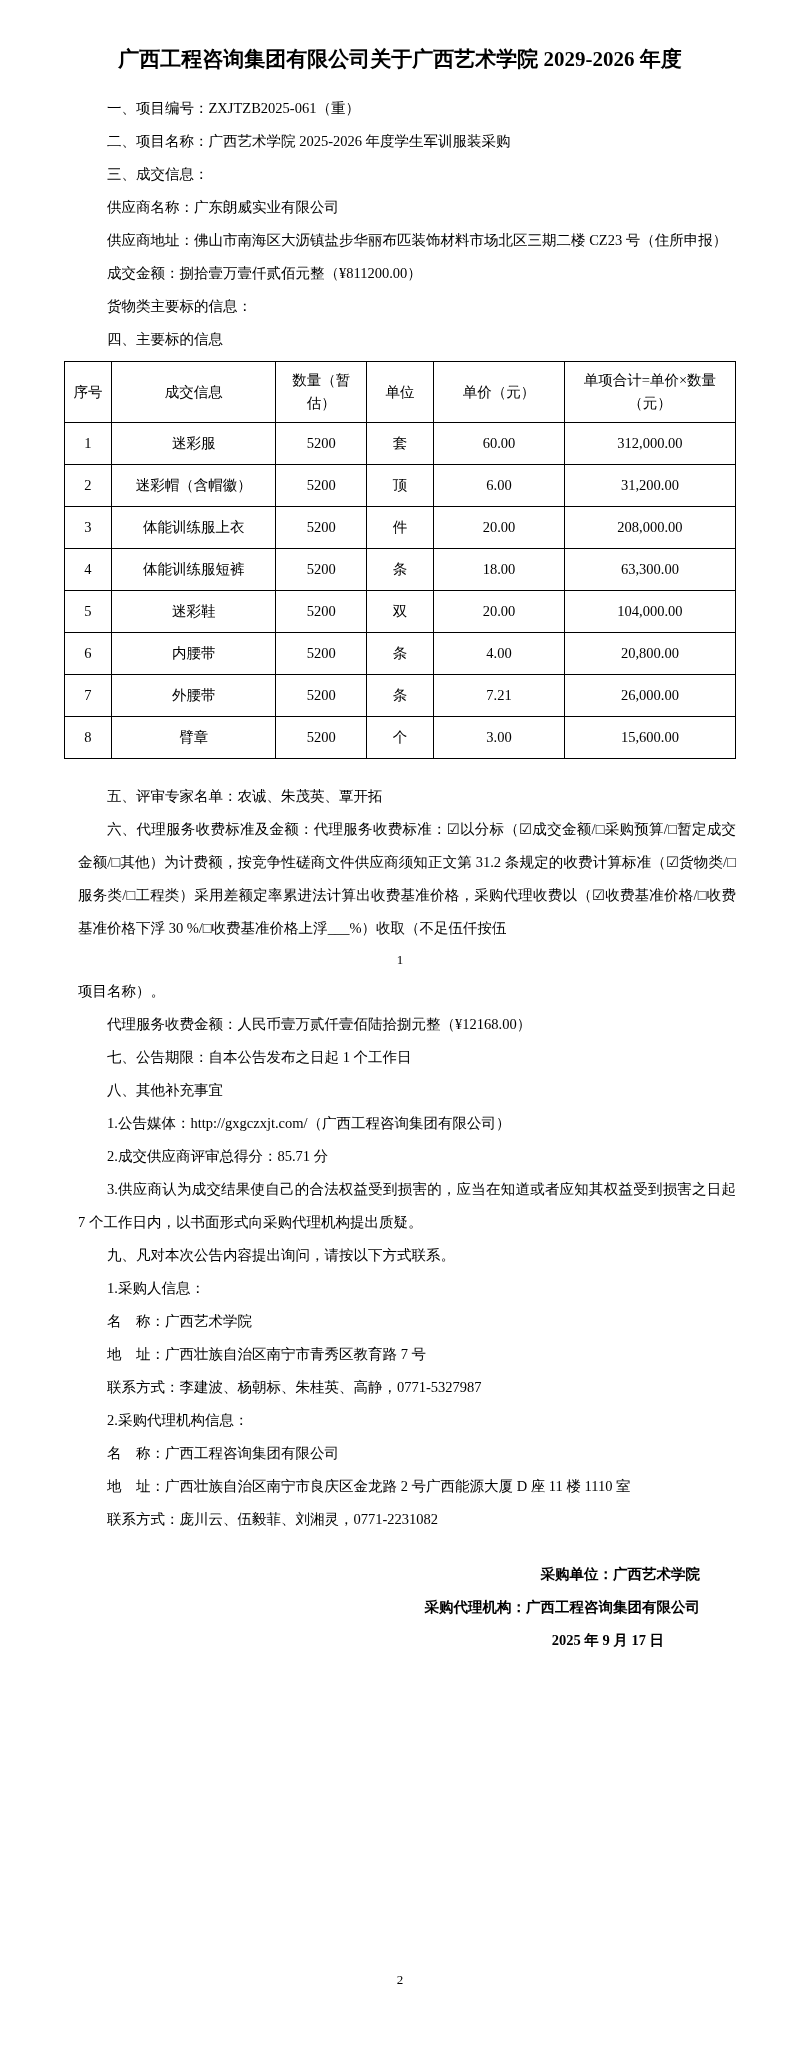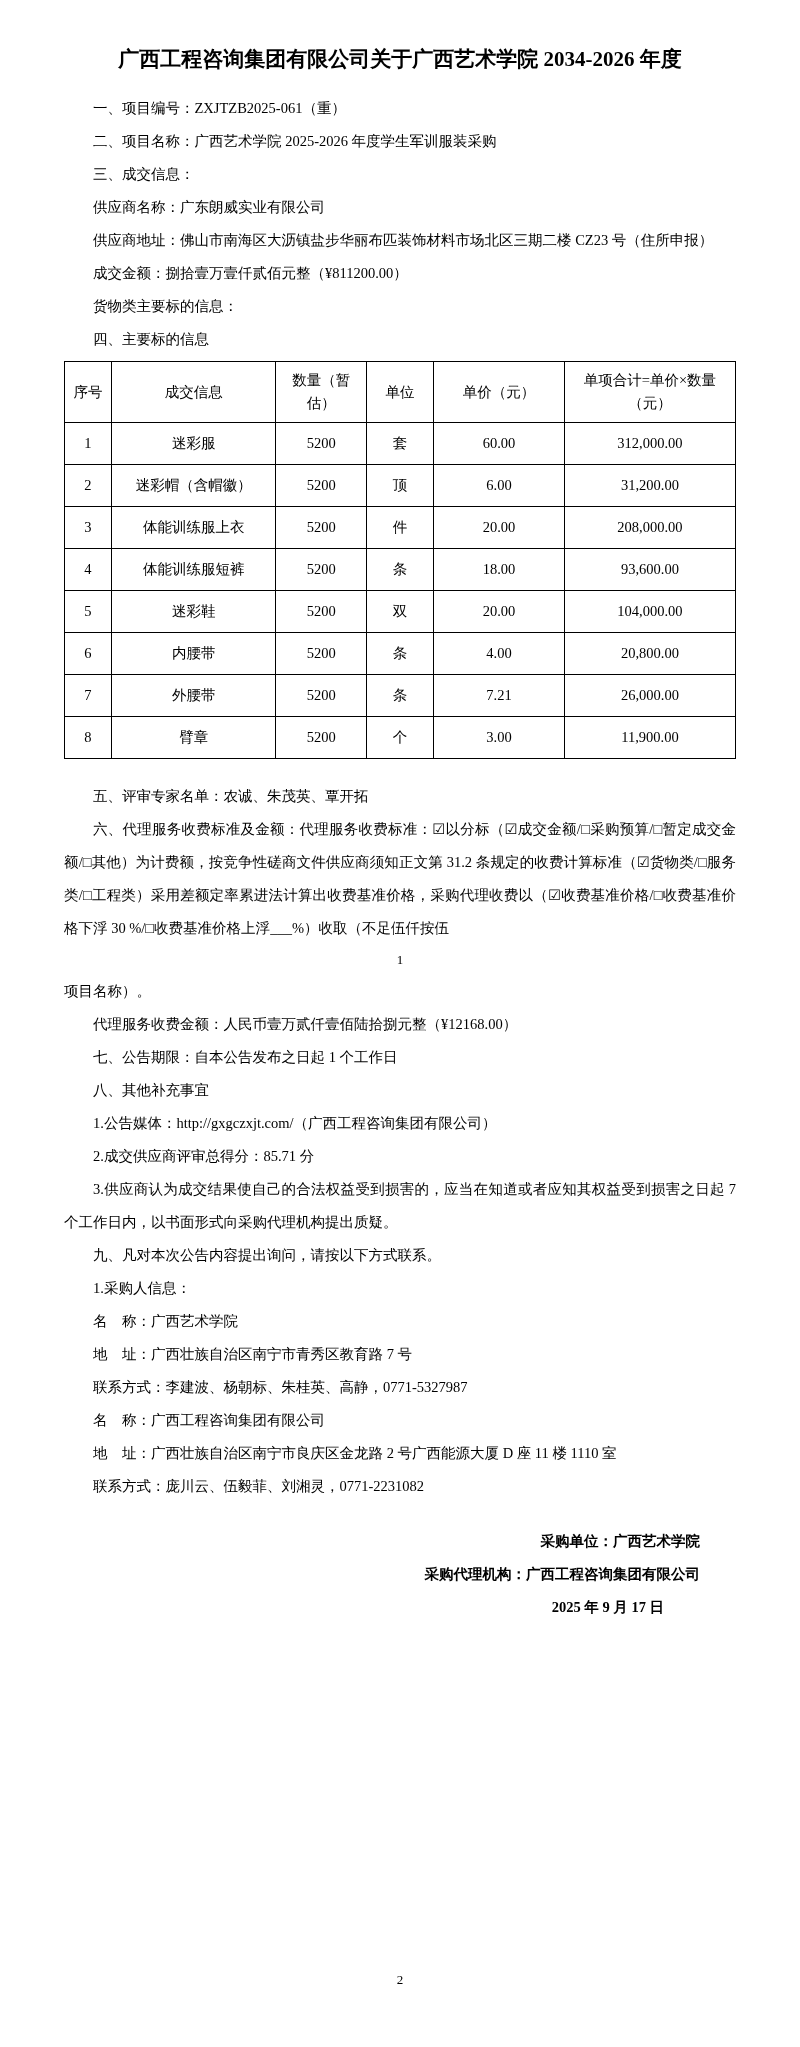--- a/index.html
+++ b/index.html
@@ -21,20 +21,21 @@
     font-weight: 700;
     text-align: center;
     line-height: 50px;
     margin-bottom: 8px;
   }
   .doc-title .tline { display: block; }
   p.body {
     line-height: 33px;
     text-indent: 2em;
     text-align: justify;
+    margin-left: 14px;
   }
   p.body.noindent { text-indent: 0; }
   .u { text-underline-offset: 3px; }
   table.goods {
     width: 100%;
     border-collapse: collapse;
     margin: 5px 0 21px 0;
     table-layout: fixed;
   }
   table.goods th, table.goods td {
@@ -68,21 +69,21 @@
     font-size: 13px;
   }
 </style>
 </head>
 <body>
 
 <div class="page">
   <div class="content">
 
     <h1 class="doc-title">
-      <span class="tline">广西工程咨询集团有限公司关于广西艺术学院 2034-2026 年度</span>
+      <span class="tline">广西工程咨询集团有限公司关于广西艺术学院 2029-2026 年度</span>
     </h1>
 
     <p class="body">一、项目编号：ZXJTZB2025-061（重）</p>
     <p class="body">二、项目名称：广西艺术学院 2025-2026 年度学生军训服装采购</p>
     <p class="body">三、成交信息：</p>
     <p class="body">供应商名称：广东朗威实业有限公司</p>
     <p class="body">供应商地址：佛山市南海区大沥镇盐步华丽布匹装饰材料市场北区三期二楼 CZ23 号（住所申报）</p>
     <p class="body">成交金额：捌拾壹万壹仟贰佰元整（¥811200.00）</p>
     <p class="body">货物类主要标的信息：</p>
     <p class="body">四、主要标的信息</p>
@@ -133,21 +134,21 @@
           <td>件</td>
           <td>20.00</td>
           <td>208,000.00</td>
         </tr>
         <tr>
           <td>4</td>
           <td>体能训练服短裤</td>
           <td>5200</td>
           <td>条</td>
           <td>18.00</td>
-          <td>93,600.00</td>
+          <td>63,300.00</td>
         </tr>
         <tr>
           <td>5</td>
           <td>迷彩鞋</td>
           <td>5200</td>
           <td>双</td>
           <td>20.00</td>
           <td>104,000.00</td>
         </tr>
         <tr>
@@ -165,21 +166,21 @@
           <td>条</td>
           <td>7.21</td>
           <td>26,000.00</td>
         </tr>
         <tr>
           <td>8</td>
           <td>臂章</td>
           <td>5200</td>
           <td>个</td>
           <td>3.00</td>
-          <td>11,900.00</td>
+          <td>15,600.00</td>
         </tr>
       </tbody>
     </table>
 
     <p class="body">五、评审专家名单：农诚、朱茂英、覃开拓</p>
 
     <p class="body"><span>六、代理服务收费标准及金额：代理服务收费标准：☑以分标（☑成交金额/□采购预算/□暂定成交金额/□其他）为计费额，按竞争性磋商文件供应商须知正文第 31.2 条规定的收费计算标准（☑货物类/□服务类/□工程类）采用差额定率累进法计算出收费基准价格，采购代理收费以（☑收费基准价格/□收费基准价格下浮</span><span class="u"> 30 </span><span>%/□收费基准价格上浮</span><span>___</span><span>%）收取（不足伍仟按伍</span></p>
 
     <div class="pagenum-inline">1</div>
 
@@ -189,20 +190,21 @@
     <p class="body">七、公告期限：自本公告发布之日起 1 个工作日</p>
     <p class="body">八、其他补充事宜</p>
     <p class="body">1.公告媒体：http://gxgczxjt.com/（广西工程咨询集团有限公司）</p>
     <p class="body">2.成交供应商评审总得分：85.71 分</p>
     <p class="body">3.供应商认为成交结果使自己的合法权益受到损害的，应当在知道或者应知其权益受到损害之日起 7 个工作日内，以书面形式向采购代理机构提出质疑。</p>
     <p class="body">九、凡对本次公告内容提出询问，请按以下方式联系。</p>
     <p class="body">1.采购人信息：</p>
     <p class="body">名　称：广西艺术学院</p>
     <p class="body">地　址：广西壮族自治区南宁市青秀区教育路 7 号</p>
     <p class="body">联系方式：李建波、杨朝标、朱桂英、高静，0771-5327987</p>
+    <p class="body">2.采购代理机构信息：</p>
     <p class="body">名　称：广西工程咨询集团有限公司</p>
     <p class="body">地　址：广西壮族自治区南宁市良庆区金龙路 2 号广西能源大厦 D 座 11 楼 1110 室</p>
     <p class="body">联系方式：庞川云、伍毅菲、刘湘灵，0771-2231082</p>
 
     <div class="footer">
       <div>采购单位：广西艺术学院</div>
       <div>采购代理机构：广西工程咨询集团有限公司</div>
       <div class="date-line">2025 年 9 月 17 日</div>
     </div>
 

